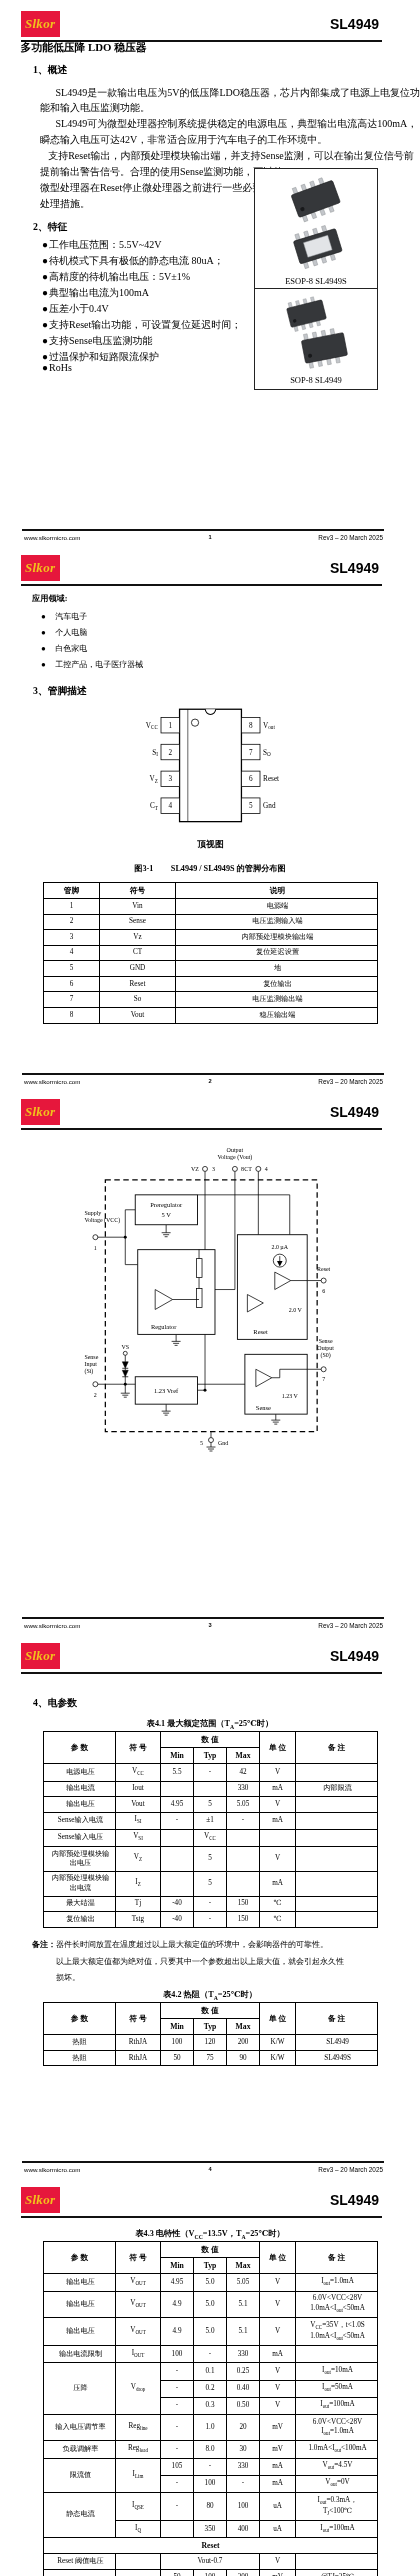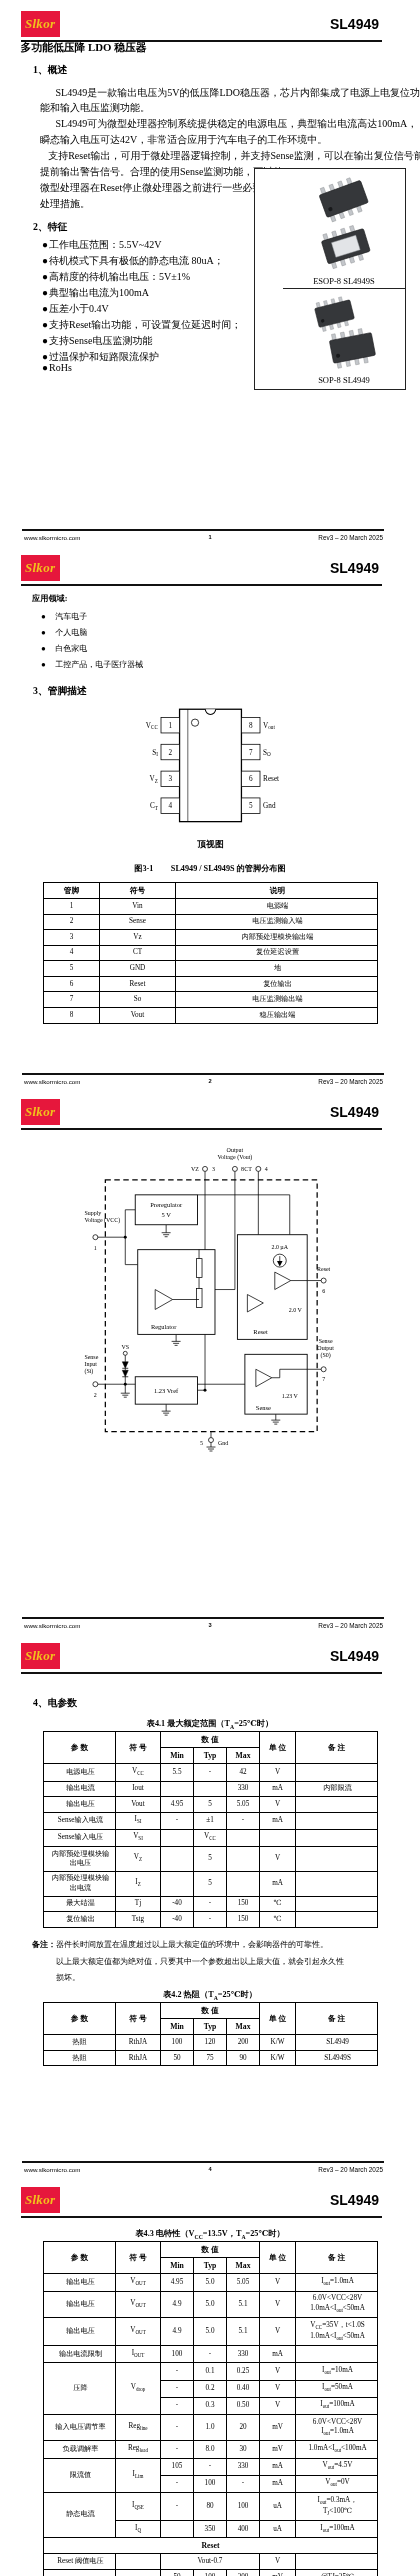--- a/index.html
+++ b/index.html
@@ -18,21 +18,21 @@
   .doctitle{position:absolute;left:20.6px;top:41px;font-size:10.8px;font-weight:bold;}
   .h2{position:absolute;left:33px;font-size:9.8px;font-weight:bold;}
   .h3s{position:absolute;left:32px;font-size:8.2px;font-weight:bold;}
   .pl{position:absolute;left:40px;width:350px;font-size:10px;white-space:nowrap;}
   .ind2{padding-left:15.5px;} .ind1{padding-left:8.2px;}
   .feat{position:absolute;left:42px;font-size:10px;white-space:nowrap;}
   .feat .blt{margin-right:1px;}
   .app{position:absolute;left:41px;font-size:8px;}
   .app .blt{margin-right:9.3px;}
   
-  .pkgbox{position:absolute;border:0.8px solid #222;background:#fff;padding-left:28px;}
+  .pkgbox{position:absolute;border:0.8px solid #222;background:#fff;}
   .pkgcell{position:relative;width:100%;}
   .pkgcell.first{border-bottom:0.8px solid #222;}
   .pkg-label{position:absolute;left:0;right:0;text-align:center;font-size:8.5px;}
   
   .tblwrap{position:absolute;}
   .dtable{border-collapse:collapse;table-layout:fixed;width:335px;border:1px solid #000;}
   .dtable td,.dtable th{border:0.5px solid #000;padding:2.6px 2.1px;text-align:center;vertical-align:middle;font-size:7.2px;line-height:1.3;}
   .dtable th{font-size:7.7px;font-weight:bold;}
   .dtable .tl{text-align:center;padding-left:4.1px;}
   .dtable .sec{font-weight:bold;font-size:7.7px;}
@@ -85,21 +85,21 @@
   <div class="part">SL4949</div>
   <div class="hrule"></div>
 
   <div class="doctitle">多功能低压降 LDO 稳压器</div>
   <div class="h2" style="top:64px">1、概述</div>
 
   <div class="pl ind2" style="top:86px">SL4949是一款输出电压为5V的低压降LDO稳压器，芯片内部集成了电源上电复位功</div>
   <div class="pl" style="top:101px">能和输入电压监测功能。</div>
   <div class="pl ind2" style="top:117px">SL4949可为微型处理器控制系统提供稳定的电源电压，典型输出电流高达100mA，</div>
   <div class="pl" style="top:133px">瞬态输入电压可达42V，非常适合应用于汽车电子的工作环境中。</div>
-  <div class="pl ind1" style="top:149px">支持Reset输出，可用于微处理器逻辑控制，并支持Sense监测，可以在输出复位信号前</div>
+  <div class="pl ind1" style="top:149px">支持Reset输出，内部预处理模块输出端，并支持Sense监测，可以在输出复位信号前</div>
   <div class="pl" style="top:165px">提前输出警告信号。合理的使用Sense监测功能，可以使</div>
   <div class="pl" style="top:181px">微型处理器在Reset停止微处理器之前进行一些必要的</div>
   <div class="pl" style="top:197px">处理措施。</div>
 
   <div class="h2" style="top:221px">2、特征</div>
   <div class="feat" style="top:238px"><span class="blt">●</span><span>工作电压范围：5.5V~42V</span></div>
   <div class="feat" style="top:254px"><span class="blt">●</span><span>待机模式下具有极低的静态电流 80uA；</span></div>
   <div class="feat" style="top:270px"><span class="blt">●</span><span>高精度的待机输出电压：5V±1%</span></div>
   <div class="feat" style="top:286px"><span class="blt">●</span><span>典型输出电流为100mA</span></div>
   <div class="feat" style="top:302px"><span class="blt">●</span><span>压差小于0.4V</span></div>

